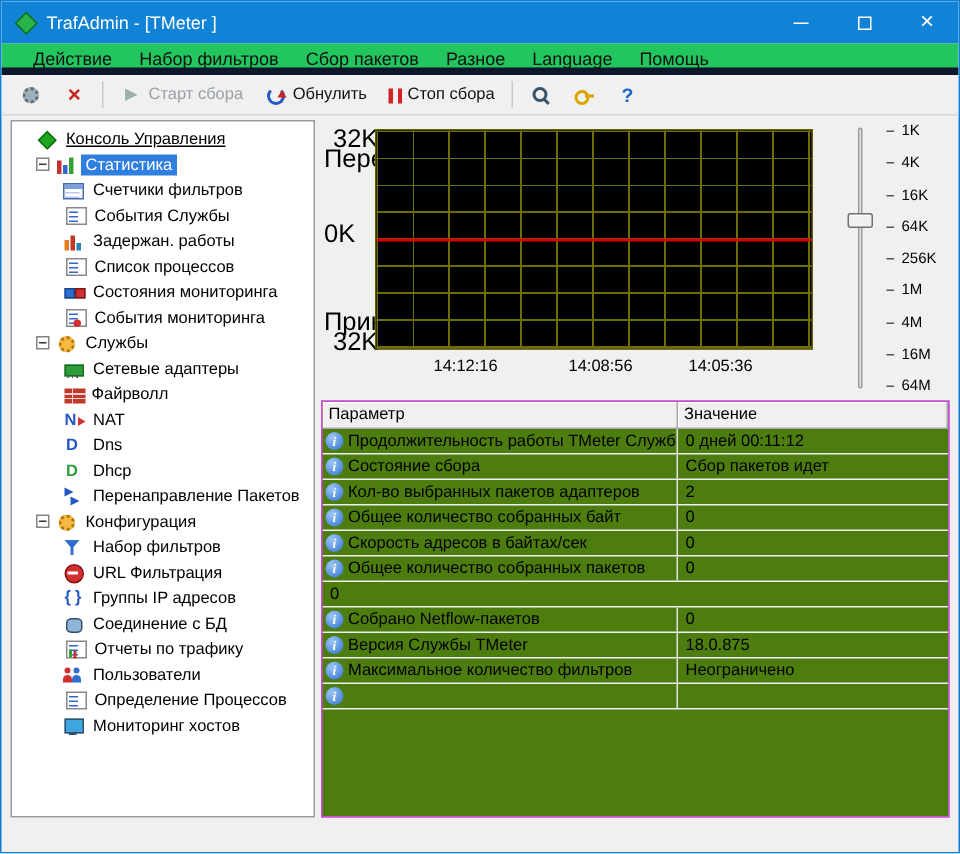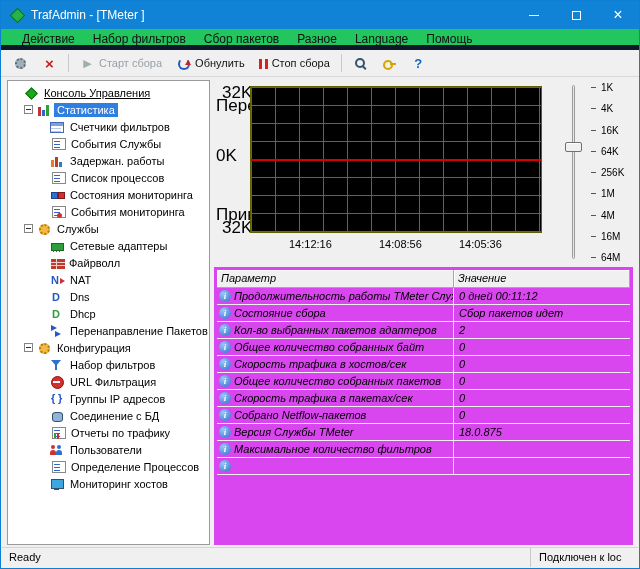--- a/index.html
+++ b/index.html
@@ -39,21 +39,21 @@
   .i-key::after { content:""; position:absolute; left:8px; top:7px; width:6px; height:2px; background:#d8a400; }
   .i-help { color:#1565c0; font-weight:bold; font-size:13px; line-height:15px; text-align:center; }
 
   
   .content { position:absolute; left:1px; right:1px; top:77px; bottom:21px; display:flex; background:#f0f0f0; }
   .tree-panel { width:203px; margin:2px 0 2px 5px; background:#fff; border:1px solid #9a9a9a; padding-top:3px; overflow:hidden; }
   .right-panel { flex:1; margin:2px 5px 2px 4px; display:flex; flex-direction:column; }
 
   
   .trow { display:flex; align-items:center; height:17px; font-size:11px; white-space:nowrap; }
-  .lvl0 { padding-left:16px;text-decoration:underline; } .lvl1 { padding-left:16px; } .lvl2 { padding-left:23px;margin-left:19px; }
+  .lvl0 { padding-left:16px;text-decoration:underline; } .lvl1 { padding-left:16px; } .lvl2 { padding-left:34px; }
   .tlabel { padding:1px 3px; color:#000; }
   .tlabel.sel { background:#2e7fe0; color:#fff; }
   .exp { position:relative; width:9px; height:9px; background:#fff; border:1px solid #848484; margin-right:4px; flex:0 0 9px; }
   .exp::before { content:""; position:absolute; left:1px; top:3px; width:5px; height:1px; background:#333; }
 
   .ti { position:relative; width:14px; height:14px; flex:0 0 14px; margin-right:3px; }
   .ti::before,.ti::after { content:""; position:absolute; }
   .i-console::before { left:3px; top:3px; width:7px; height:7px; background:#1fa51f; border:1px solid #0a6f0a; transform:rotate(45deg); }
   .i-stats { background-image:linear-gradient(#c43333,#c43333),linear-gradient(#3366cc,#3366cc),linear-gradient(#33a033,#33a033); background-repeat:no-repeat; background-size:3px 9px,3px 6px,3px 11px; background-position:left 1px bottom 1px,left 5px bottom 1px,left 9px bottom 1px; }
   .i-delayed { background-image:linear-gradient(#e67e22,#e67e22),linear-gradient(#c0392b,#c0392b),linear-gradient(#2980b9,#2980b9); background-repeat:no-repeat; background-size:3px 7px,3px 10px,3px 5px; background-position:left 1px bottom 1px,left 5px bottom 1px,left 9px bottom 1px; }
@@ -95,21 +95,21 @@
   .zero-line { position:absolute; left:0; right:0; top:72px; height:2px; background:#d80000; }
   .ylab { position:absolute; font-size:17px; color:#000; }
   .time-lab { position:absolute; top:158px; font-size:11px; color:#000; }
   .track { position:absolute; left:358px; top:5px; width:3px; height:174px; background:#e8e8e8; border:1px solid #9a9a9a; border-radius:2px; }
   .handle { position:absolute; left:351px; top:62px; width:17px; height:10px; background:#f0f0f0; border:1px solid #707070; border-radius:2px; box-shadow:inset 0 1px 0 #fff; }
   .scale { position:absolute; left:377px; top:2px; height:181px; display:flex; flex-direction:column; justify-content:space-between; }
   .srow { display:flex; align-items:center; gap:5px; font-size:10px; color:#000; }
   .stick { width:5px; height:1px; background:#555; flex:0 0 5px; }
 
   
-  .grid-panel { flex:1; background:#d946ef; border:3px solid #d946ef; overflow:hidden;font-style:italic; }
+  .grid-panel { flex:1; background:#4d7c0f; border:1px solid #d946ef; overflow:hidden; }
   .ghead { display:flex; height:18px; }
   .th { background:#f0f0f0; border-right:1px solid #a8a8a8; border-bottom:1px solid #a8a8a8; box-shadow:inset 1px 1px 0 #fff; font-size:11px; padding:2px 4px; white-space:nowrap; overflow:hidden; }
   .th.c1 { width:237px; flex:0 0 237px; } .th.c2 { flex:1; }
   .gr { display:flex; height:17px; align-items:center; border-bottom:1px solid #efefef; }
   .td { font-size:11px; white-space:nowrap; overflow:hidden; }
   .td.c1 { width:237px; flex:0 0 237px; display:flex; align-items:center; gap:3px; padding-left:2px; border-right:1px solid #e2e2e2; height:100%; }
   .td.c2 { flex:1; padding-left:5px; }
   .i-info { position:relative; width:12px; height:12px; flex:0 0 12px; border-radius:50%; background:radial-gradient(circle at 35% 30%,#9cc7f5,#2e6fd0); }
   .i-info::before { content:"i"; position:absolute; left:0; top:0; width:12px; text-align:center; color:#fff; font:italic bold 9px/12px "Liberation Serif",serif; }
 
@@ -373,36 +373,32 @@
         <div class="gr">
           <span class="td c1">
               <span class="i-info"></span>
               <span>Общее количество собранных байт</span>
             </span>
           <span class="td c2">0</span>
         </div>
         <div class="gr">
           <span class="td c1">
               <span class="i-info"></span>
-              <span>Скорость трафика в хостов/сек</span>
+              <span>Скорость адресов в байтах/сек</span>
             </span>
           <span class="td c2">0</span>
         </div>
         <div class="gr">
           <span class="td c1">
               <span class="i-info"></span>
               <span>Общее количество собранных пакетов</span>
             </span>
           <span class="td c2">0</span>
         </div>
         <div class="gr">
-          <span class="td c1">
-              <span class="i-info"></span>
-              <span>Скорость трафика в пакетах/сек</span>
-            </span>
           <span class="td c2">0</span>
         </div>
         <div class="gr">
           <span class="td c1">
               <span class="i-info"></span>
               <span>Собрано Netflow-пакетов</span>
             </span>
           <span class="td c2">0</span>
         </div>
         <div class="gr">
@@ -410,30 +406,27 @@
               <span class="i-info"></span>
               <span>Версия Службы TMeter</span>
             </span>
           <span class="td c2">18.0.875</span>
         </div>
         <div class="gr">
           <span class="td c1">
               <span class="i-info"></span>
               <span>Максимальное количество фильтров</span>
             </span>
+          <span class="td c2">Неограничено</span>
         </div>
         <div class="gr">
           <span class="td c1">
               <span class="i-info"></span>
             </span>
           <span class="td c2"></span>
         </div>
       </div>
 
     </div>
   </div>
 
-  <div class="statusbar">
-    <span class="status-left">Ready</span>
-    <span class="status-right">Подключен к loc</span>
-  </div>
 
 </div>
 
 </body></html>

